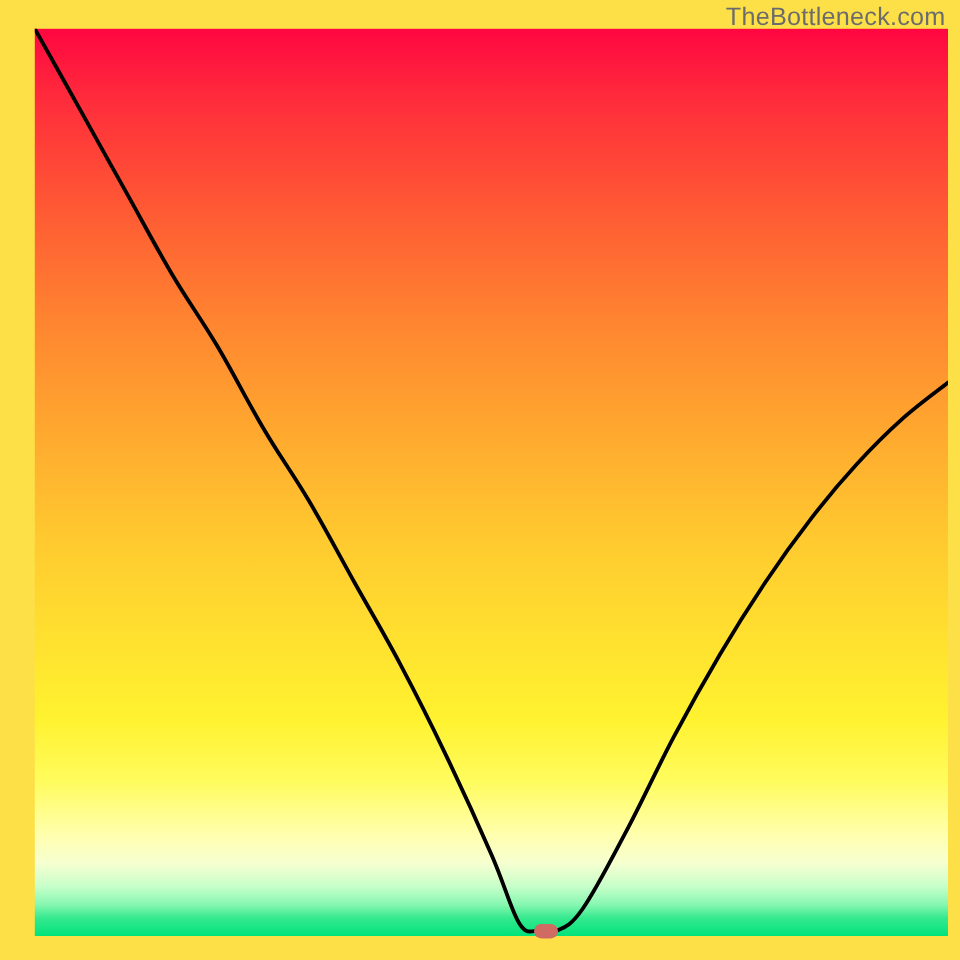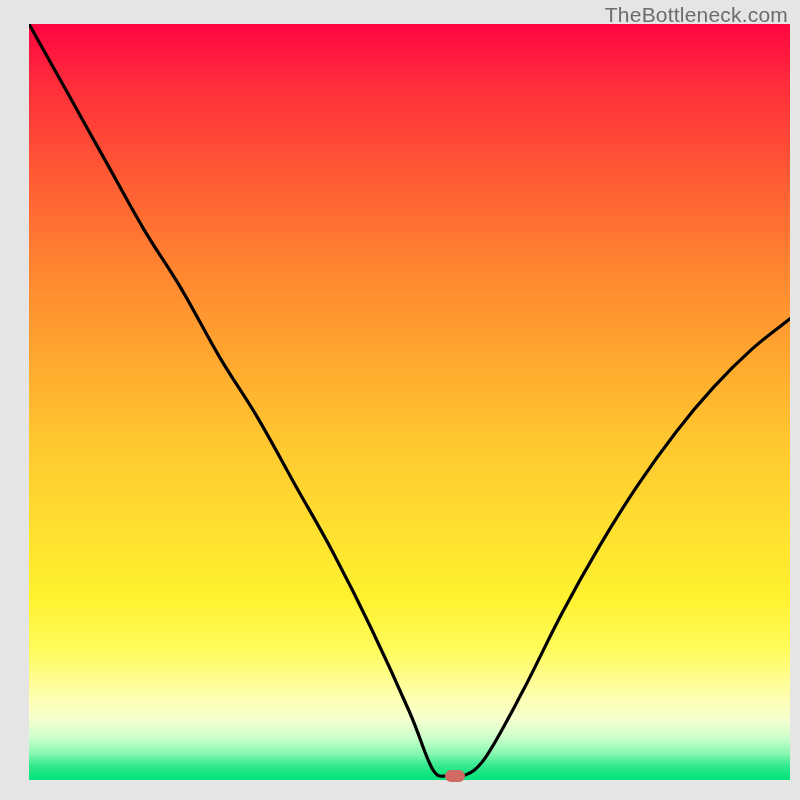--- a/index.html
+++ b/index.html
@@ -8,21 +8,21 @@
     background: #000;
     width: 800px;
     height: 800px;
     overflow: hidden;
     font-family: Arial, Helvetica, sans-serif;
   }
   .frame {
     position: relative;
     width: 800px;
     height: 800px;
-    background: #e5e5e5;
+    background: #fde047;
   }
   .plot-area {
     position: absolute;
     left: 29px;
     top: 24px;
     width: 761px;
     height: 756px;
     
     background: linear-gradient(
       to bottom,

